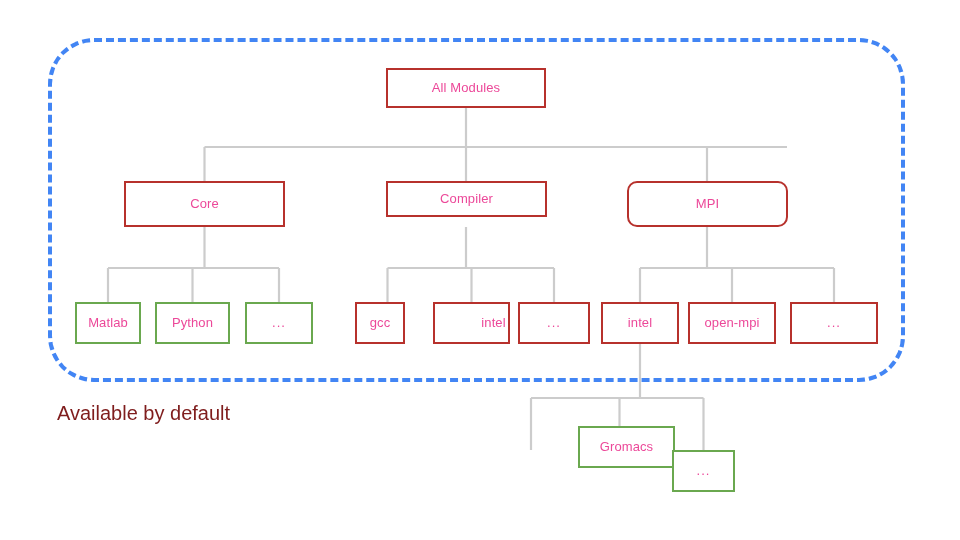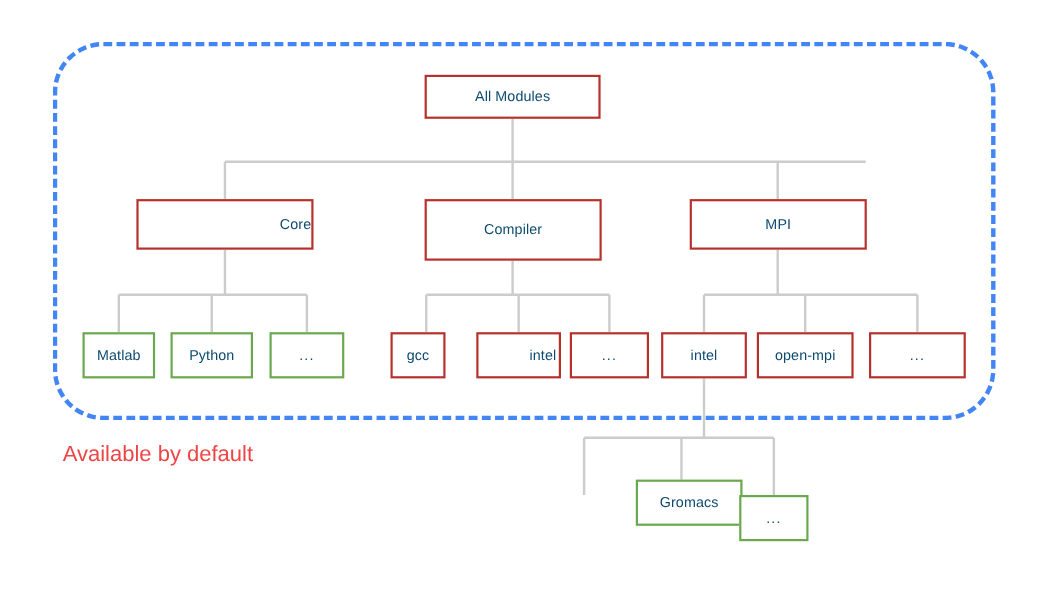--- a/index.html
+++ b/index.html
@@ -47,42 +47,42 @@
   }
 
   
   .node {
     position: absolute;
     box-sizing: border-box;
     display: flex;
     align-items: center;
     justify-content: center;
     background: #ffffff;
-    color: #0c4a6e;
+    color: #ec4899;
     font-size: 13px;
     line-height: 1.1;
     letter-spacing: 0.1px;
     white-space: nowrap;
   }
   .node.red {
     border: 2px solid #b7312c;
   }
   .node.green {
     border: 2px solid #6aa84f;
   }
   .node .ellipsis {
     letter-spacing: 1px;
   }
 
   
   .caption {
     position: absolute;
     left: 57px;
     top: 400px;
-    color: #ef4444;
+    color: #7f1d1d;
     font-size: 20px;
     line-height: 26px;
     white-space: nowrap;
   }
 </style>
 </head>
 <body>
 
 <div id="canvas">
 
@@ -120,27 +120,27 @@
       <path d="M703.5,398 L703.5,450"></path>
     </g>
   </svg>
 
   <div class="dashed-region"></div>
 
   <div class="node red" style="left:386px; top:68px;  width:160px; height:40px;">
       <span>All Modules</span>
     </div>
 
-  <div class="node red" style="left:124px; top:181px; width:161px; height:46px;justify-content:flex-end;">
+  <div class="node red" style="left:124px; top:181px; width:161px; height:46px;">
       <span>Core</span>
     </div>
-  <div class="node red" style="left:386px; top:181px; width:161px; height:56px;">
+  <div class="node red" style="left:386px; top:181px; width:161px; height:36px;">
       <span>Compiler</span>
     </div>
-  <div class="node red" style="left:627px; top:181px; width:161px; height:46px;">
+  <div class="node red" style="left:627px; top:181px; width:161px; height:46px;border-radius:10px;">
       <span>MPI</span>
     </div>
 
   <div class="node green" style="left:75px;  top:302px; width:66px;  height:42px;">
       <span>Matlab</span>
     </div>
   <div class="node green" style="left:155px; top:302px; width:75px;  height:42px;">
       <span>Python</span>
     </div>
   <div class="node green" style="left:245px; top:302px; width:68px;  height:42px;">
@@ -160,21 +160,21 @@
   <div class="node red" style="left:601px; top:302px; width:78px;  height:42px;">
       <span>intel</span>
     </div>
   <div class="node red" style="left:688px; top:302px; width:88px;  height:42px;text-align:center;">
       <span>open-mpi</span>
     </div>
   <div class="node red" style="left:790px; top:302px; width:88px;  height:42px;">
       <span class="ellipsis">...</span>
     </div>
 
-  <div class="node green" style="left:578px; top:436px; width:97px;  height:42px;">
+  <div class="node green" style="left:578px; top:426px; width:97px;  height:42px;">
       <span>Gromacs</span>
     </div>
   <div class="node green" style="left:672px; top:450px; width:63px;  height:42px;">
       <span class="ellipsis">...</span>
     </div>
 
   <div class="caption">Available by default</div>
 
 </div>
 

